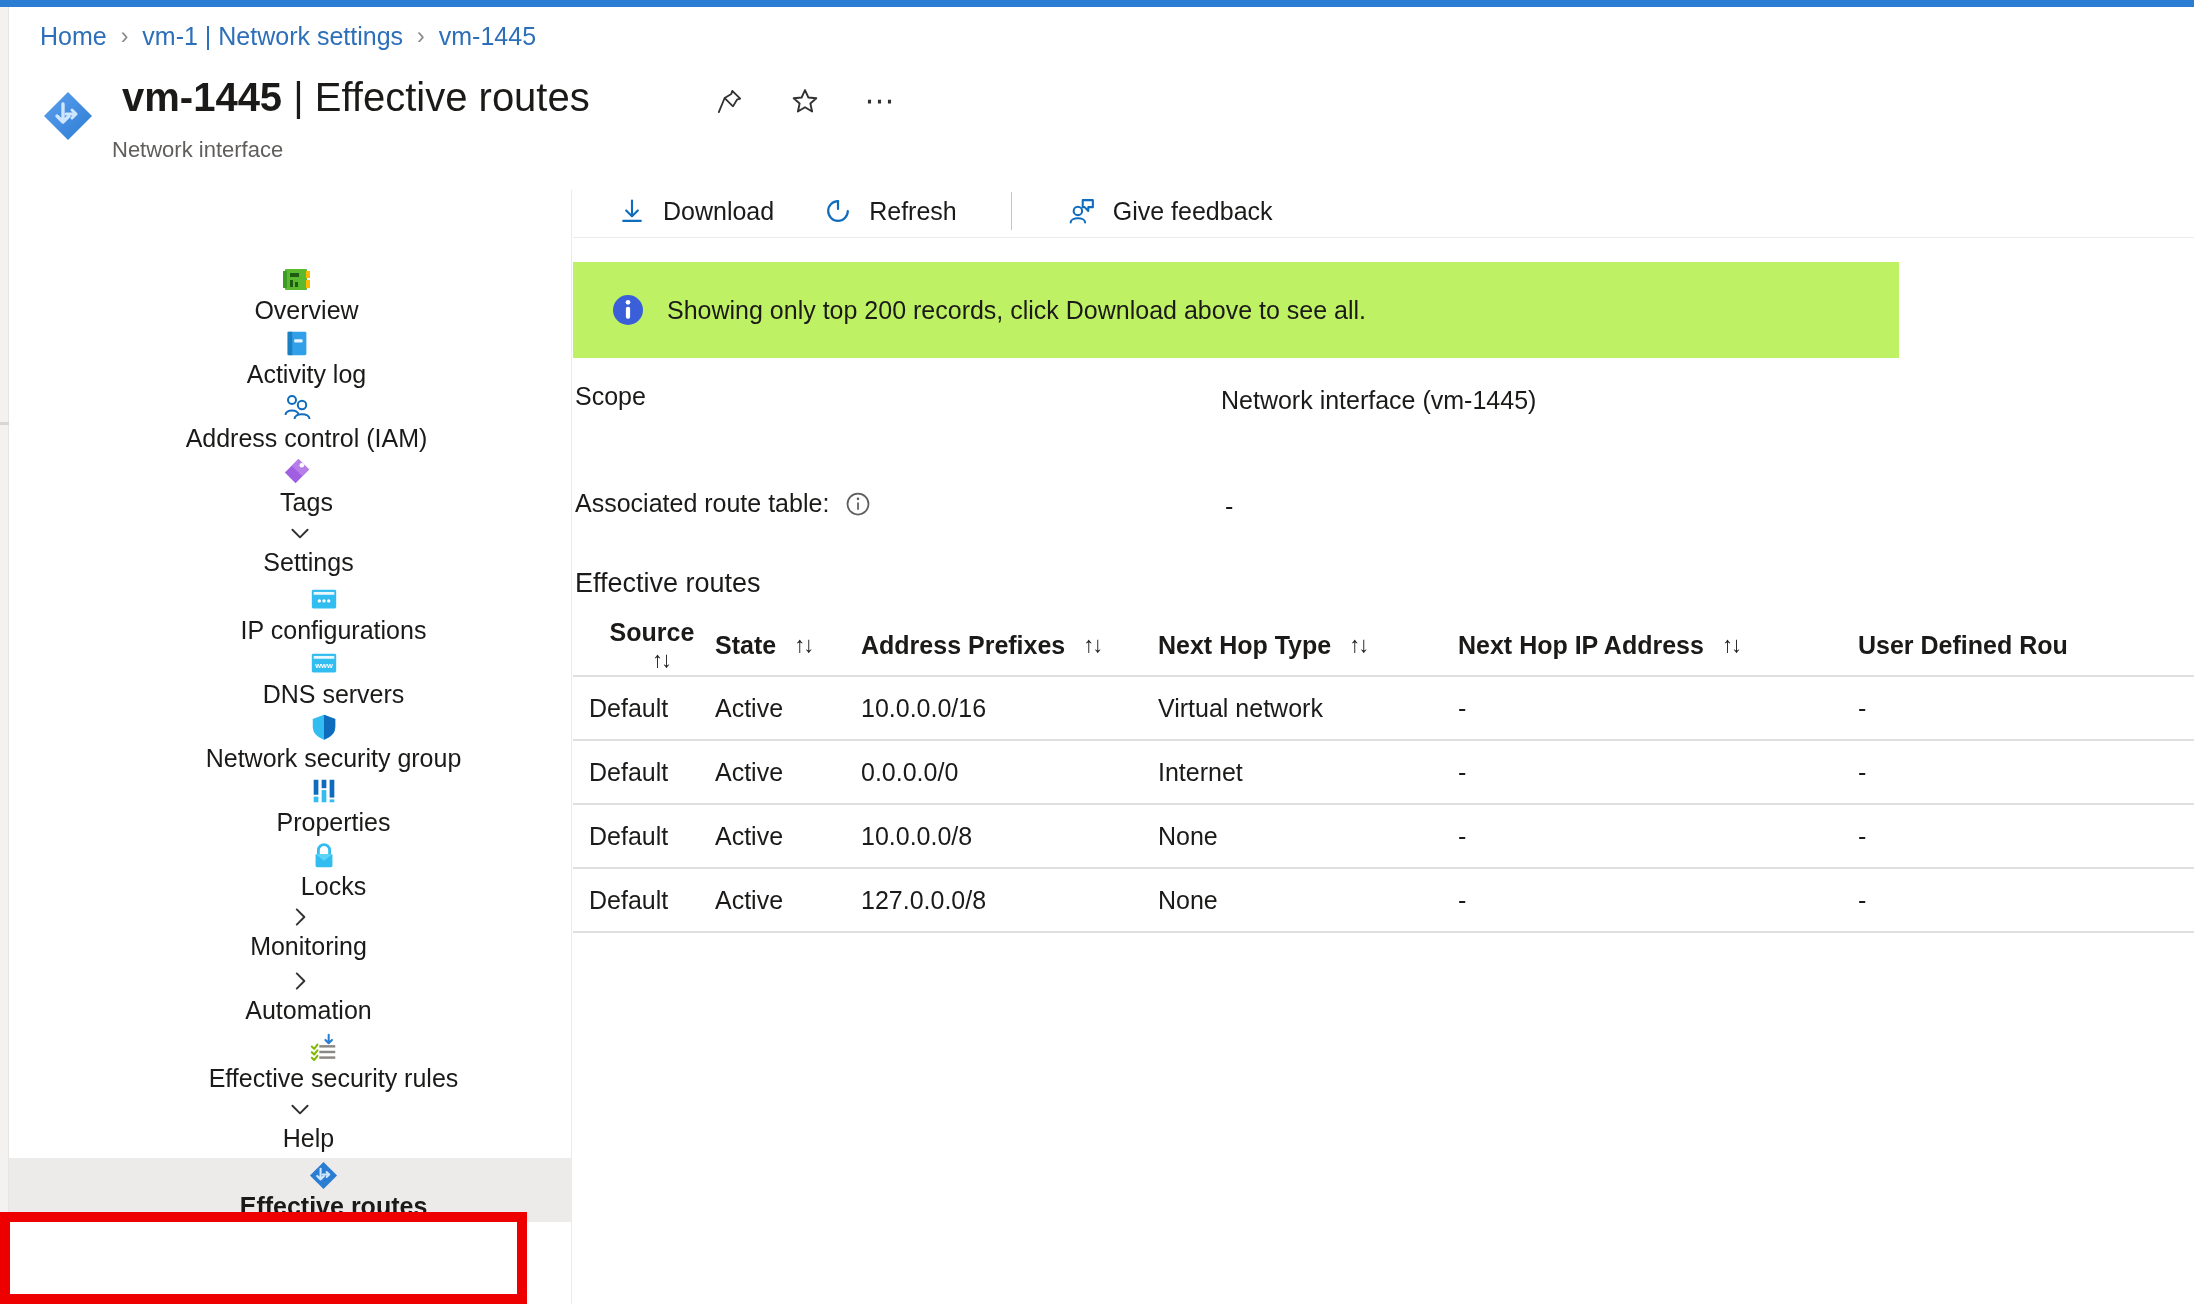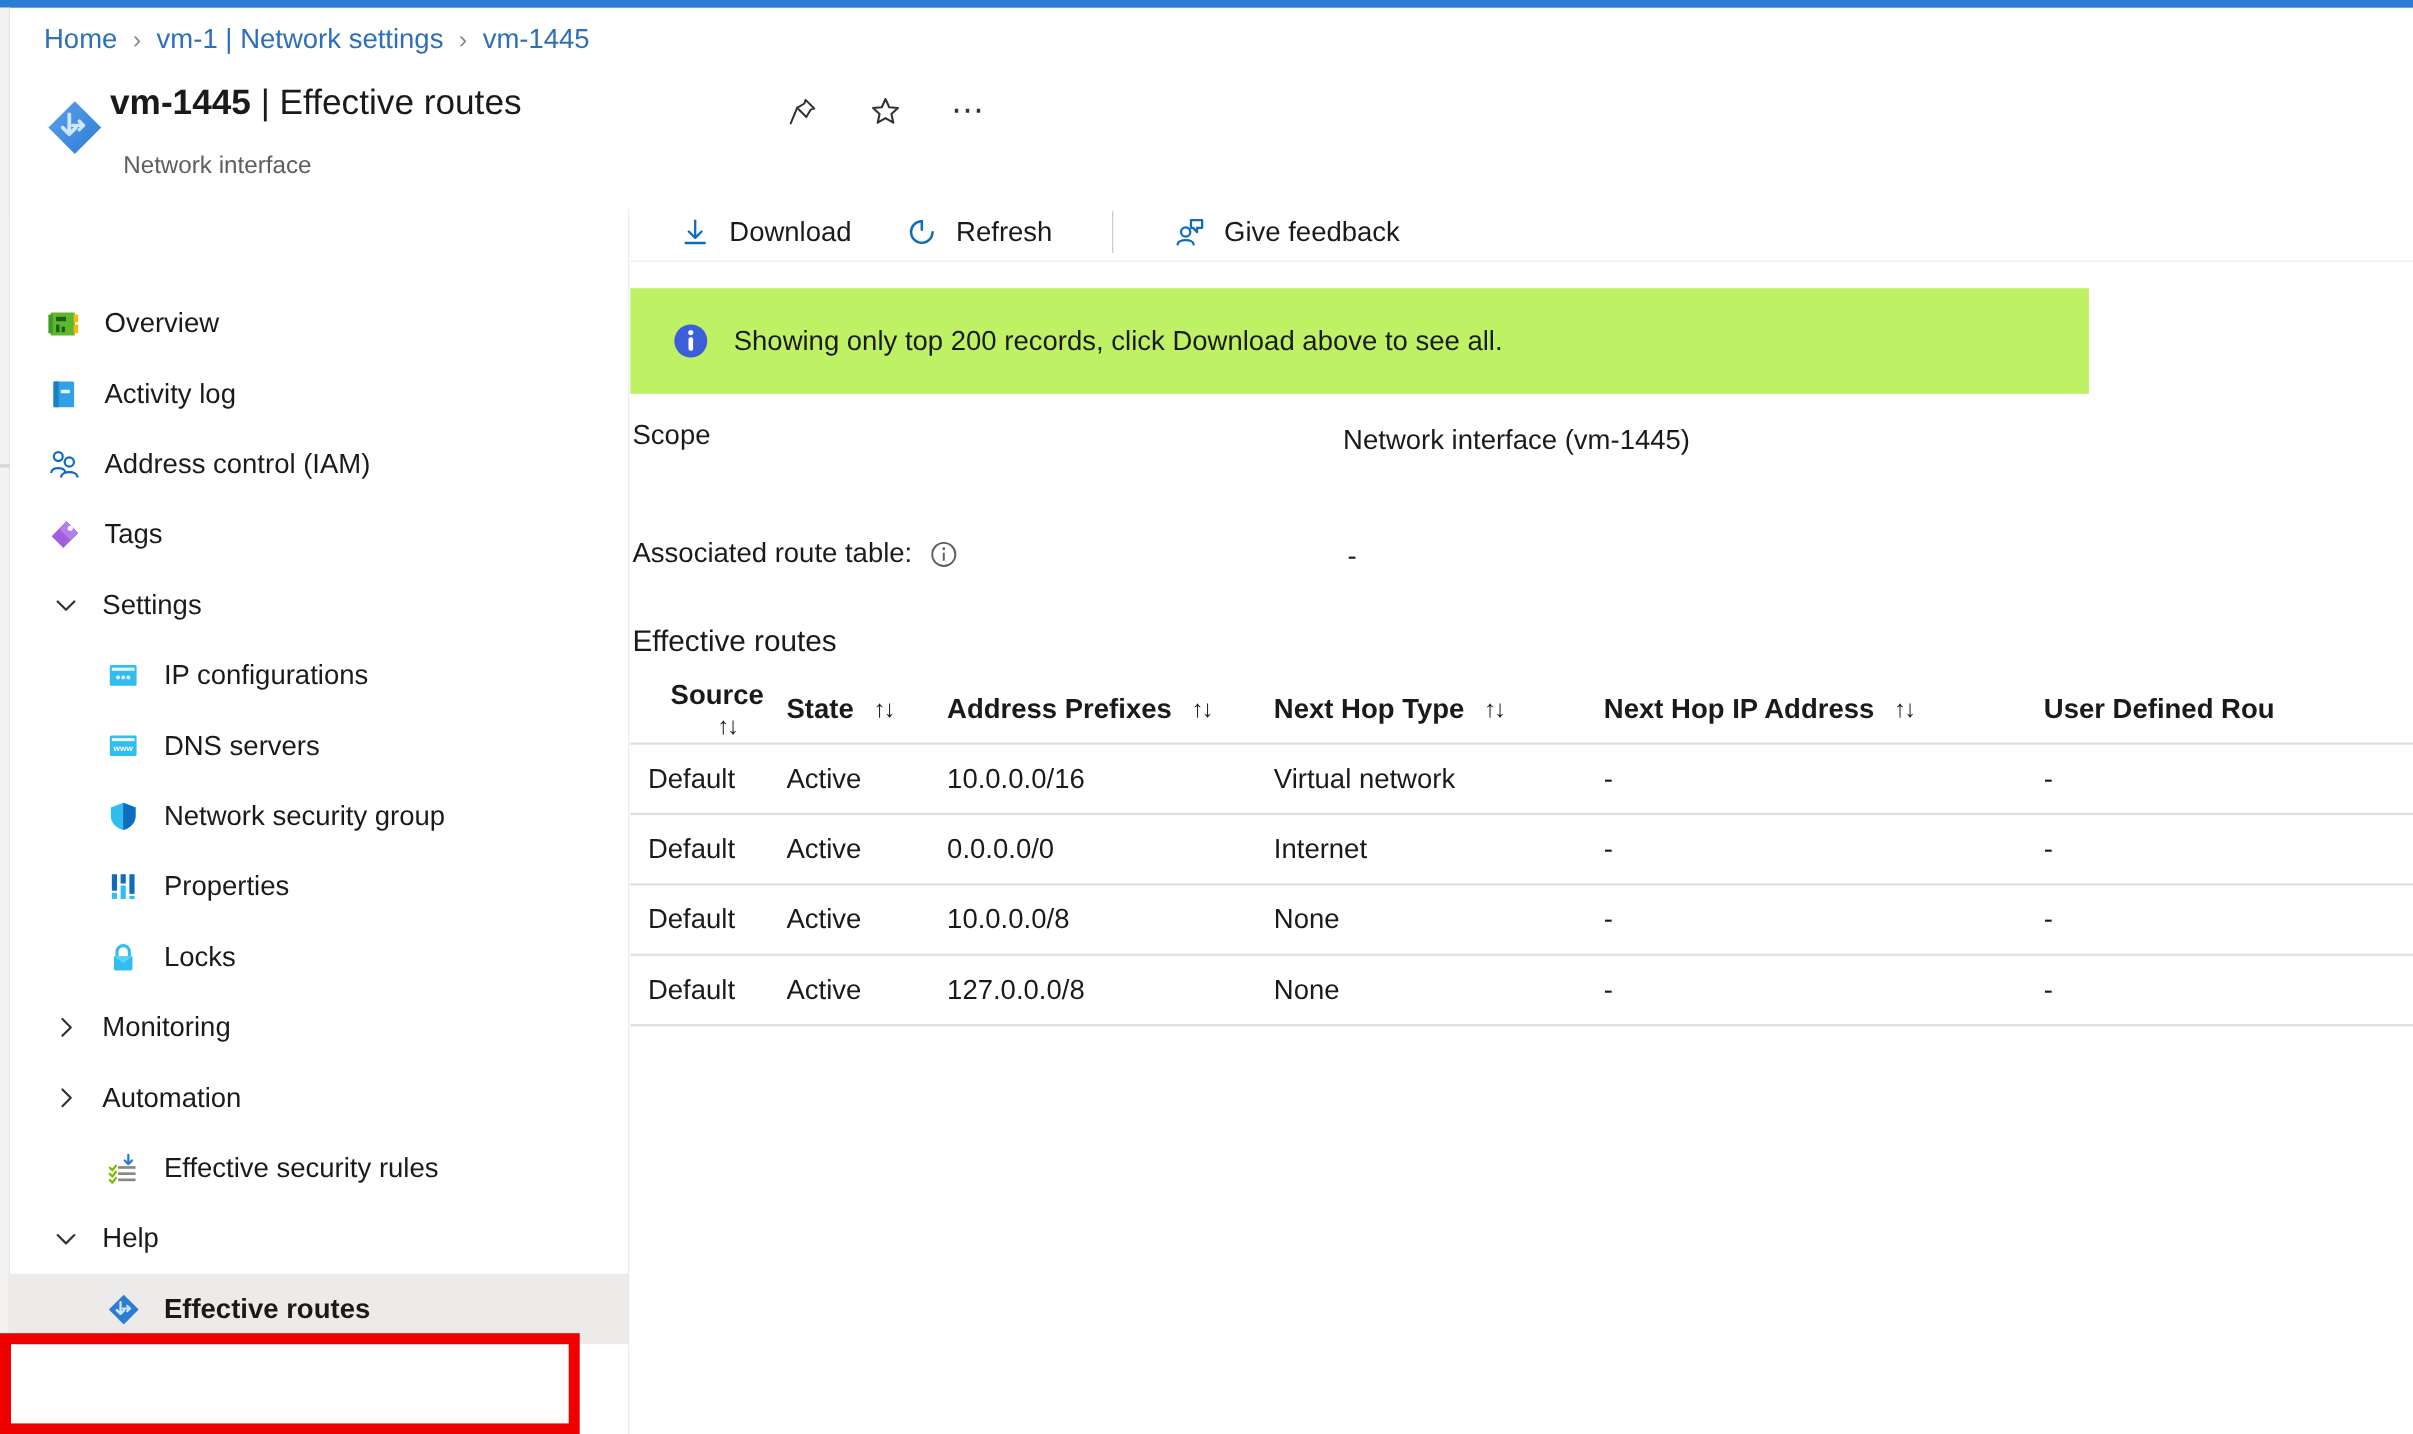--- a/index.html
+++ b/index.html
@@ -32,22 +32,22 @@
     display: flex; align-items: center; gap: 0;
   }
   .bc-link { color: #2d6fb8; cursor: pointer; }
   .bc-sep { color: #8a8886; margin: 0 14px; font-size: 23px; }
 
   
   .res-icon {
     position: absolute; left: 42px; top: 90px; width: 52px; height: 52px;
   }
   .page-title {
-    position: absolute; left: 100px; top: 75px;
-    font-size: 32px; color: #1b1a19; font-weight: 400; white-space: nowrap;
+    position: absolute; left: 122px; top: 75px;
+    font-size: 40px; color: #1b1a19; font-weight: 400; white-space: nowrap;
   }
   .page-title .bold { font-weight: 700; }
   .page-sub {
     position: absolute; left: 112px; top: 137px;
     font-size: 22px; color: #605e5c;
   }
   .title-actions {
     position: absolute; left: 710px; top: 82px;
     display: flex; align-items: center; gap: 38px;
   }
@@ -76,21 +76,21 @@
     width: 42px; height: 42px; display: flex; align-items: center;
     justify-content: center; cursor: pointer; color: #323130;
   }
   .sc1 { margin-left: 14px; }
   .sc2 { margin-left: 14px; }
 
   .nav { position: absolute; left: 0; top: 72px; width: 563px; }
   .nav-item {
     position: relative; display: flex; align-items: center;
     height: 64px; padding-left: 32px; cursor: pointer;
-    font-size: 25px; color: #1b1a19; white-space: nowrap;
+    font-size: 25px; color: #1b1a19; white-space: nowrap; flex-direction: column;
   }
   .nav-item .ico {
     width: 34px; height: 34px; margin-right: 20px; flex: 0 0 34px;
     display: flex; align-items: center; justify-content: center;
   }
   .nav-item.group { padding-left: 36px; }
   .nav-item.group .chev {
     width: 30px; height: 30px; margin-right: 18px; flex: 0 0 30px;
     display: flex; align-items: center; justify-content: center;
     color: #323130;

